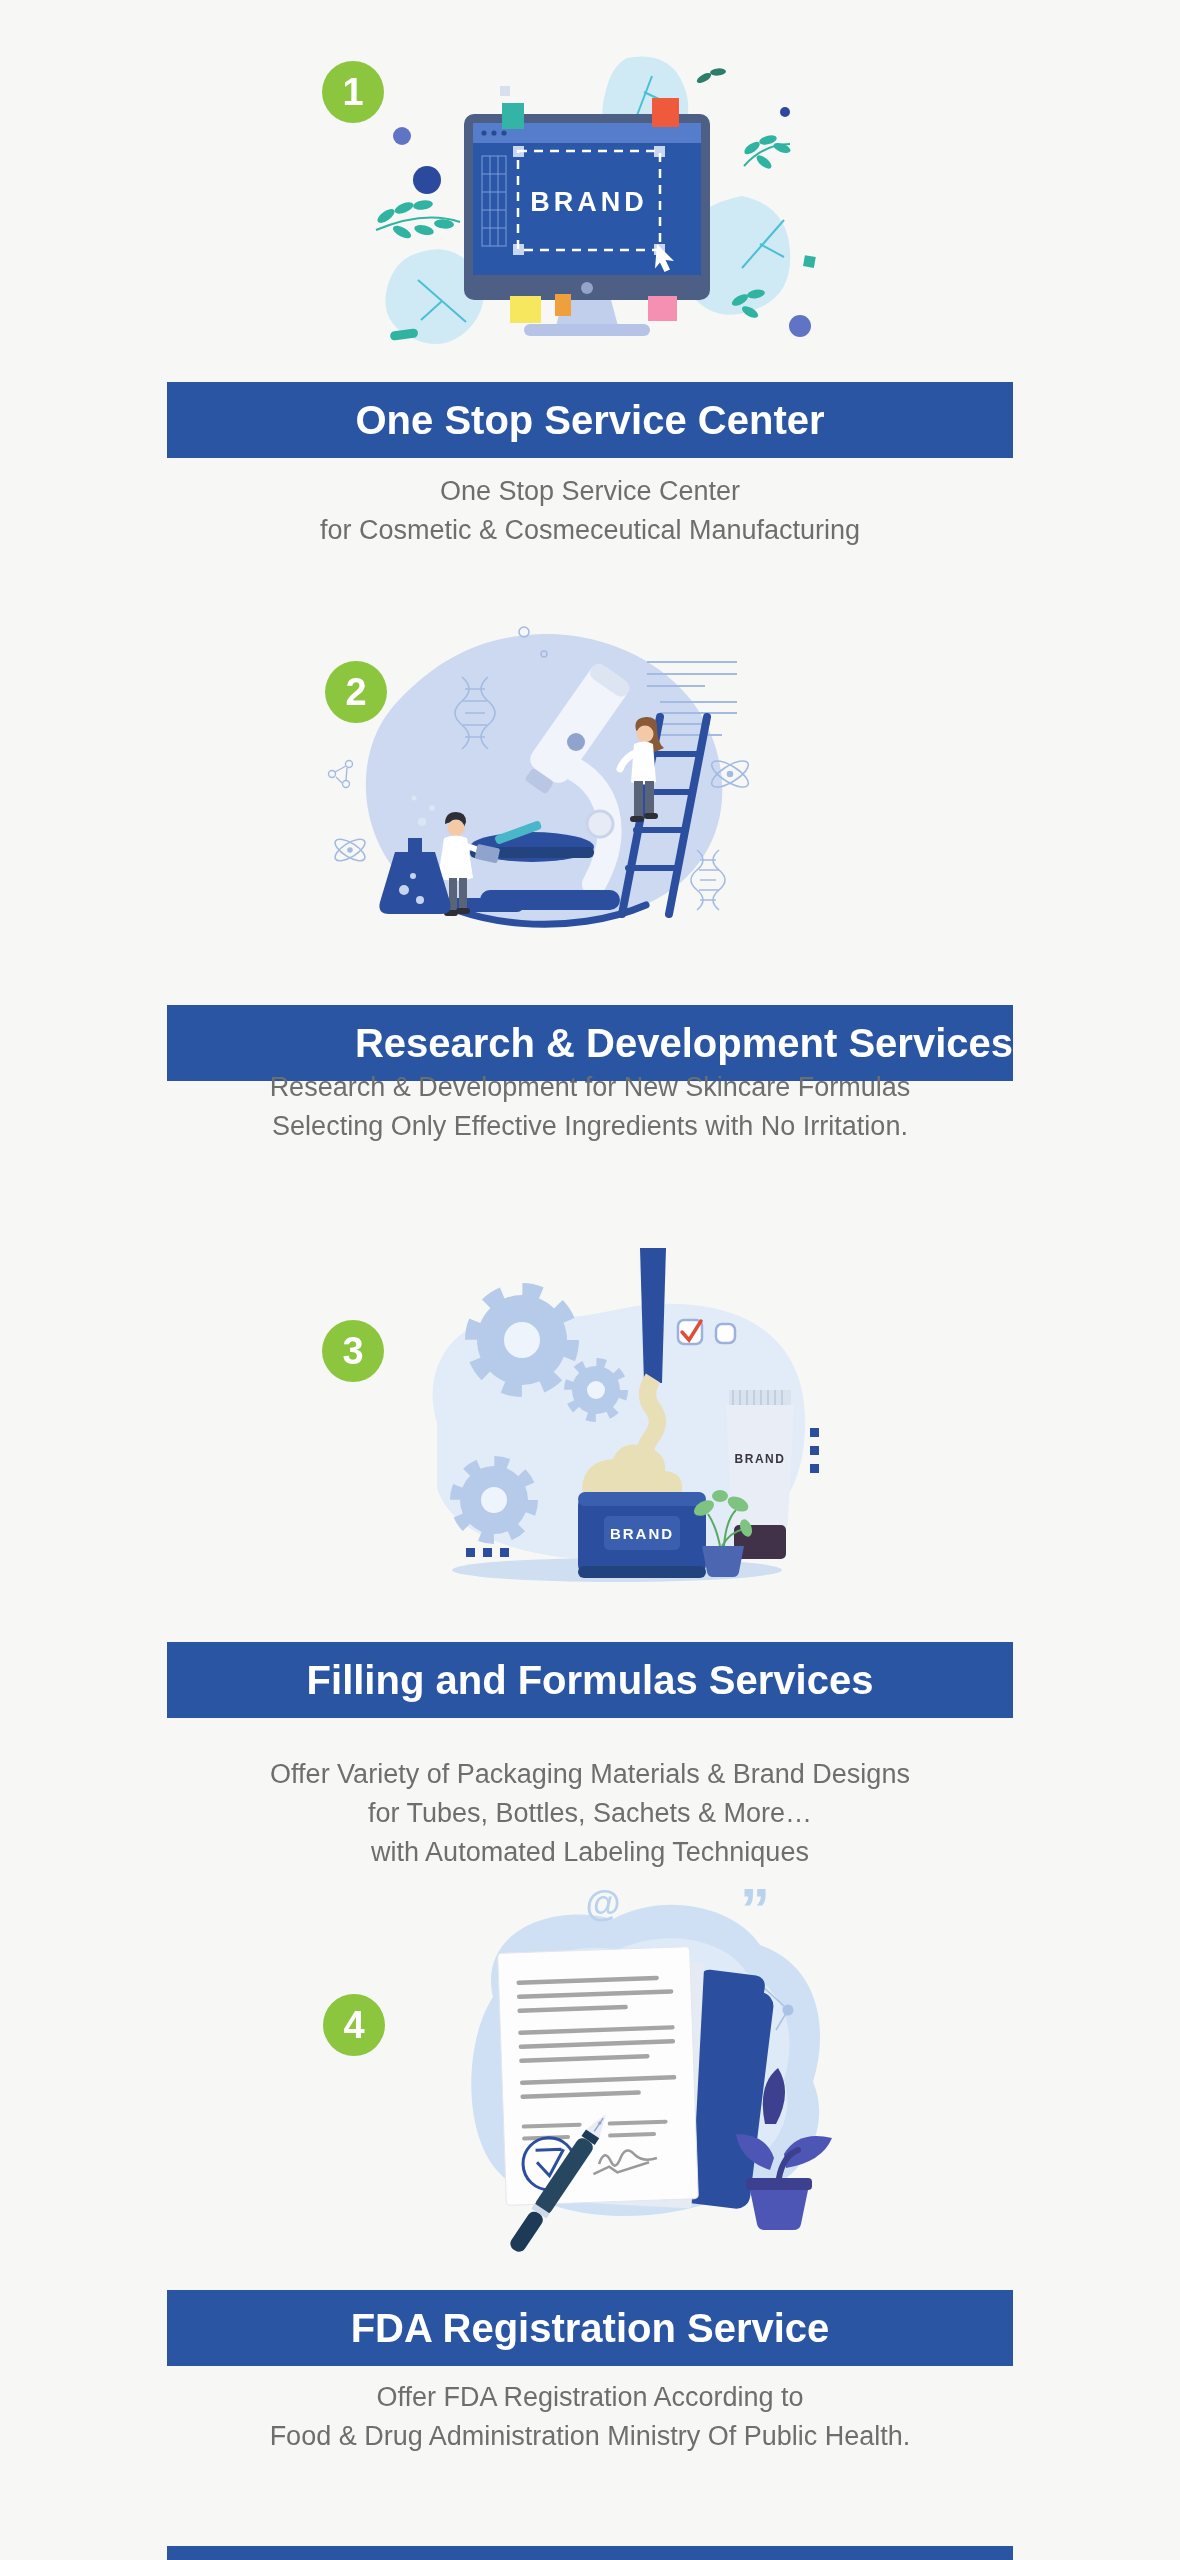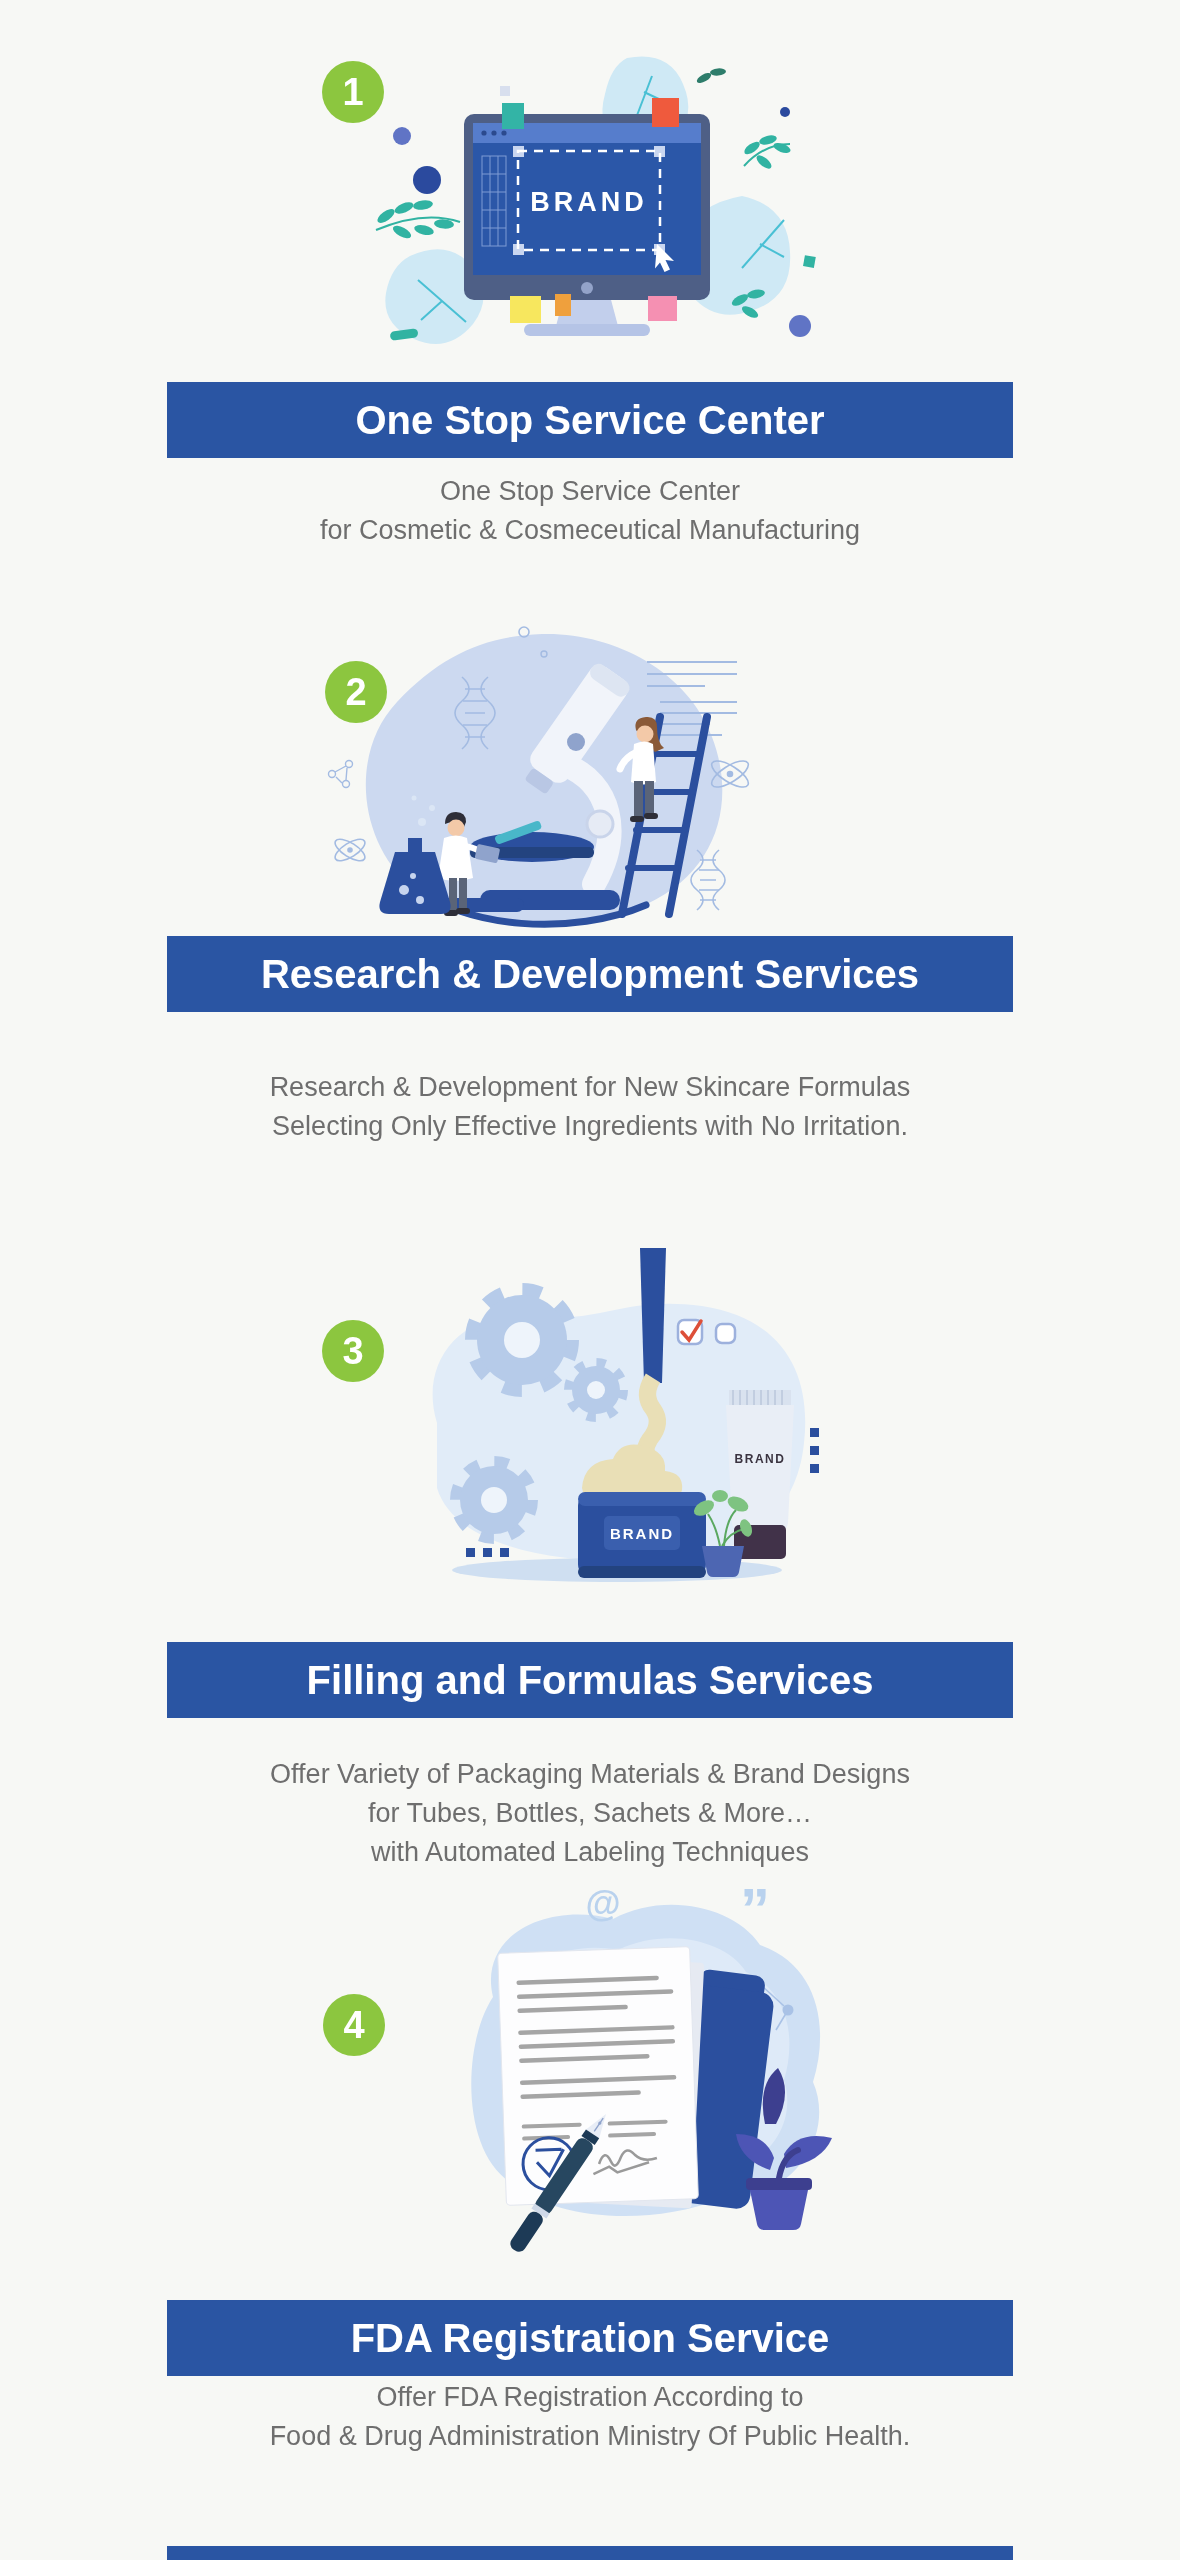--- a/index.html
+++ b/index.html
@@ -220,21 +220,21 @@
     <path d="M103,230 h40 l15,50 q3,12 -9,12 h-52 q-12,0 -9,-12 Z" fill="#2b4f9e"></path>
     <circle cx="112" cy="268" r="5" fill="#c6d4ee"></circle>
     <circle cx="128" cy="278" r="4" fill="#c6d4ee"></circle>
     <circle cx="121" cy="254" r="3" fill="#c6d4ee"></circle>
     <circle cx="130" cy="200" r="4" fill="#dbe6f5"></circle>
     <circle cx="140" cy="186" r="3" fill="#dbe6f5"></circle>
     <circle cx="122" cy="176" r="2.5" fill="#dbe6f5"></circle>
   </g>
 </svg>
 
-<div class="banner" style="top:936px;">
+<div class="banner" style="top:1005px;justify-content:flex-end;">
   <span>Research &amp; Development Services</span>
 </div>
 <div class="bodytext" style="top:1068px;">
   <div>Research &amp; Development for New Skincare Formulas</div>
   <div>Selecting Only Effective Ingredients with No Irritation.</div>
 </div>
 
 <div class="badge" style="left:322px;top:1320px;">
   <span>3</span>
 </div>
@@ -373,21 +373,21 @@
   <g>
     <path d="M378,252 q17,-32 2,-56 q-21,17 -13,56 Z" fill="#3d3f8f"></path>
     <path d="M388,296 q36,-6 46,-30 q-34,-8 -48,16 Z" fill="#4d55b5"></path>
     <path d="M372,298 q-30,-10 -34,-36 q30,0 38,24 Z" fill="#4d55b5"></path>
     <path d="M381,306 q4,-22 19,-28" stroke="#3d3f8f" stroke-width="6" fill="none" stroke-linecap="round"></path>
     <rect x="348" y="306" width="66" height="12" rx="4" fill="#3d3f8f"></rect>
     <path d="M352,318 h58 l-7,34 q-1,6 -8,6 h-28 q-7,0 -8,-6 Z" fill="#4d55b5"></path>
   </g>
 </svg>
 
-<div class="banner" style="top:2290px;margin-top:10px;">
+<div class="banner" style="top:2290px;">
   <span>FDA Registration Service</span>
 </div>
 <div class="bodytext" style="top:2378px;">
   <div>Offer FDA Registration According to</div>
   <div>Food &amp; Drug Administration Ministry Of Public Health.</div>
 </div>
 
 <div class="partial-banner" style="top:2546px;"></div>
 
 </body></html>

